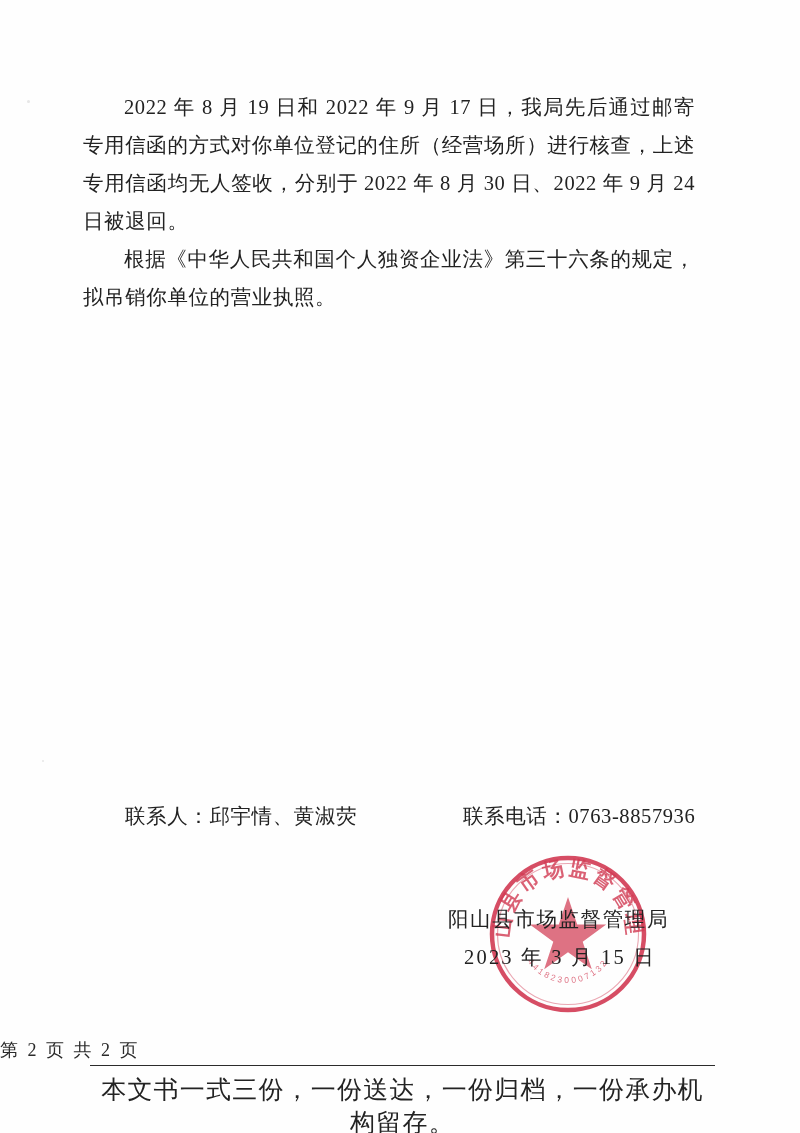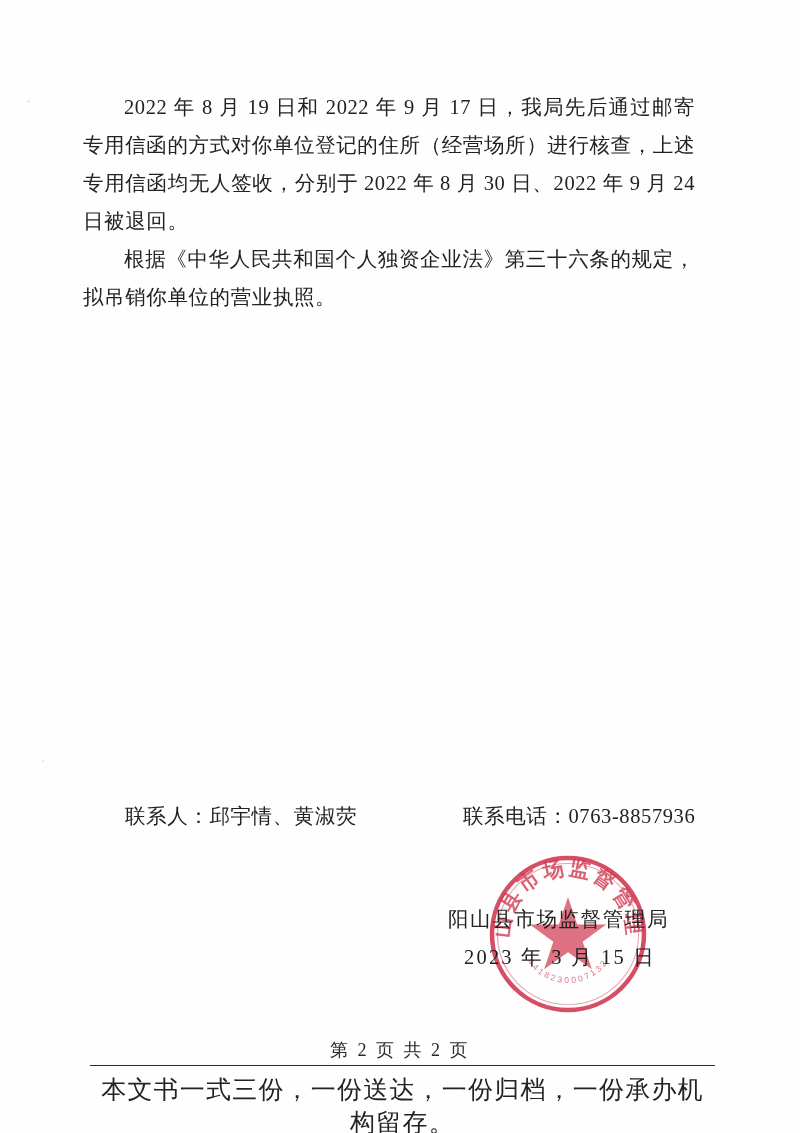--- a/index.html
+++ b/index.html
@@ -93,21 +93,20 @@
     opacity: 0.82;
   }
   .seal svg { display: block; width: 100%; height: 100%; }
 
   
   .page-number {
     position: absolute;
     left: 0;
     top: 1038px;
     width: 800px;
-    text-align: center;
     font-size: 18px;
     letter-spacing: 2.5px;
     color: #2a2a2a;
   }
   .footer-rule {
     position: absolute;
     left: 90px;
     top: 1065px;
     width: 625px;
     height: 0;

